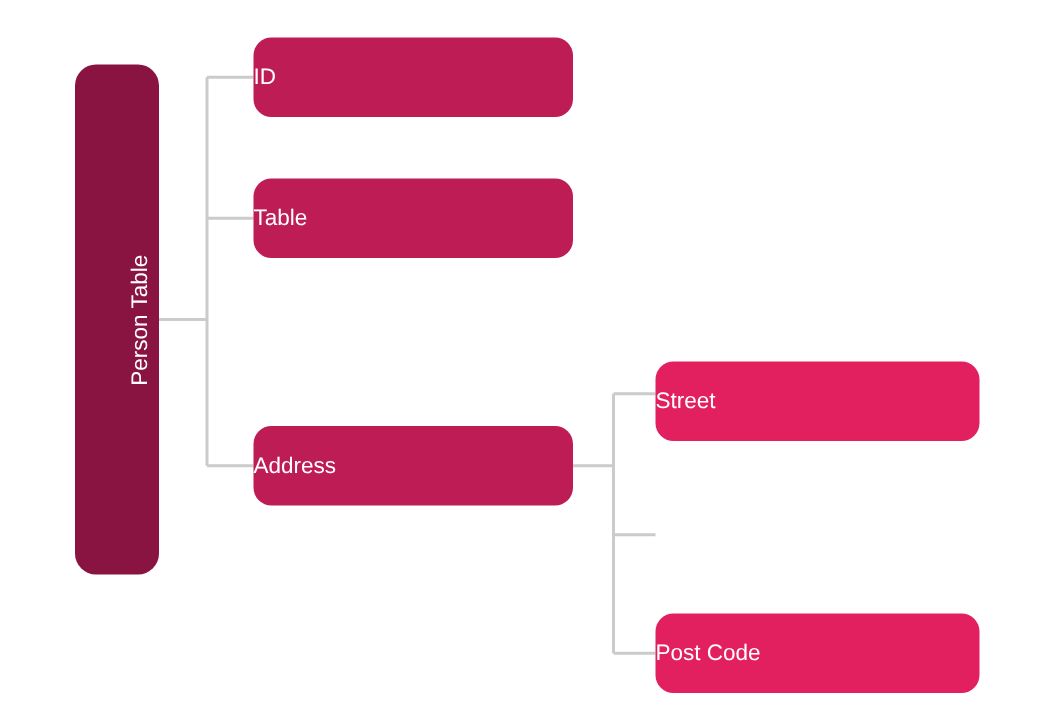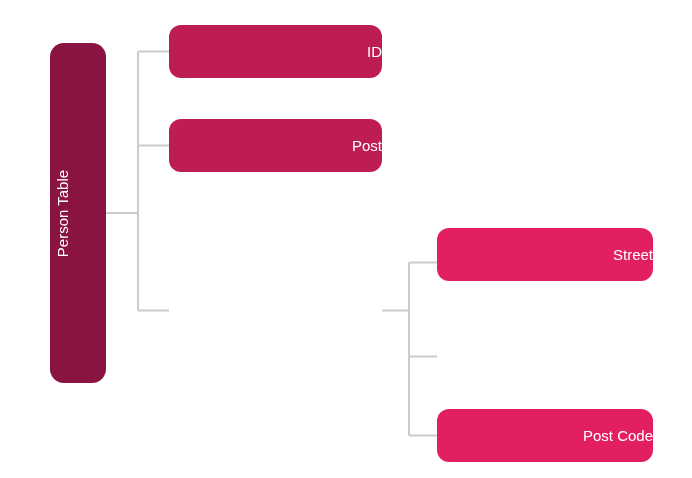--- a/index.html
+++ b/index.html
@@ -25,21 +25,21 @@
   }
   .wires path {
     stroke: var(--color-connector, #cbcbcb);
     stroke-width: 2;
     fill: none;
   }
   .node {
     position: absolute;
     display: flex;
     align-items: center;
-    justify-content: flex-end;
+    justify-content: flex-start;
     color: var(--color-text, #ffffff);
     font-size: 15px;
     line-height: 1;
     border-radius: 12px;
     box-sizing: border-box;
     cursor: default;
     user-select: none;
   }
   .node-root {
     left: 50px;
@@ -62,23 +62,23 @@
   .node-l3 {
     left: 437px;
     width: 216px;
     height: 53px;
     background: var(--color-level3, #e3205f);
   }
   .node-id       { top: 25px;  }
   .node-name     { top: 119px; }
   .node-lastname { top: 202px; }
   .node-address  { top: 284px; }
-  .node-street   { top: 228px; }
+  .node-street   { top: 241px; }
   .node-number   { top: 330px; }
-  .node-postcode { top: 409px; padding-left: 20px; }
+  .node-postcode { top: 409px; }
 </style>
 </head>
 <body>
 
 <div class="canvas">
 
   <svg class="wires" viewBox="0 0 692 478" xmlns="http://www.w3.org/2000/svg" aria-hidden="true">
 
     <path d="M106 213 H138"></path>
     <path d="M138 51.5 V310.5"></path>
@@ -95,24 +95,27 @@
 
   <div class="node node-root">
     <span class="label">Person Table</span>
   </div>
 
   <div class="node node-l2 node-id">
     <span class="label">ID</span>
   </div>
 
   <div class="node node-l2 node-name">
-    <span class="label">Post</span>
+    <span class="label">Table</span>
   </div>
 
 
+  <div class="node node-l2 node-address">
+    <span class="label">Address</span>
+  </div>
 
   <div class="node node-l3 node-street">
     <span class="label">Street</span>
   </div>
 
 
   <div class="node node-l3 node-postcode">
     <span class="label">Post Code</span>
   </div>
 

